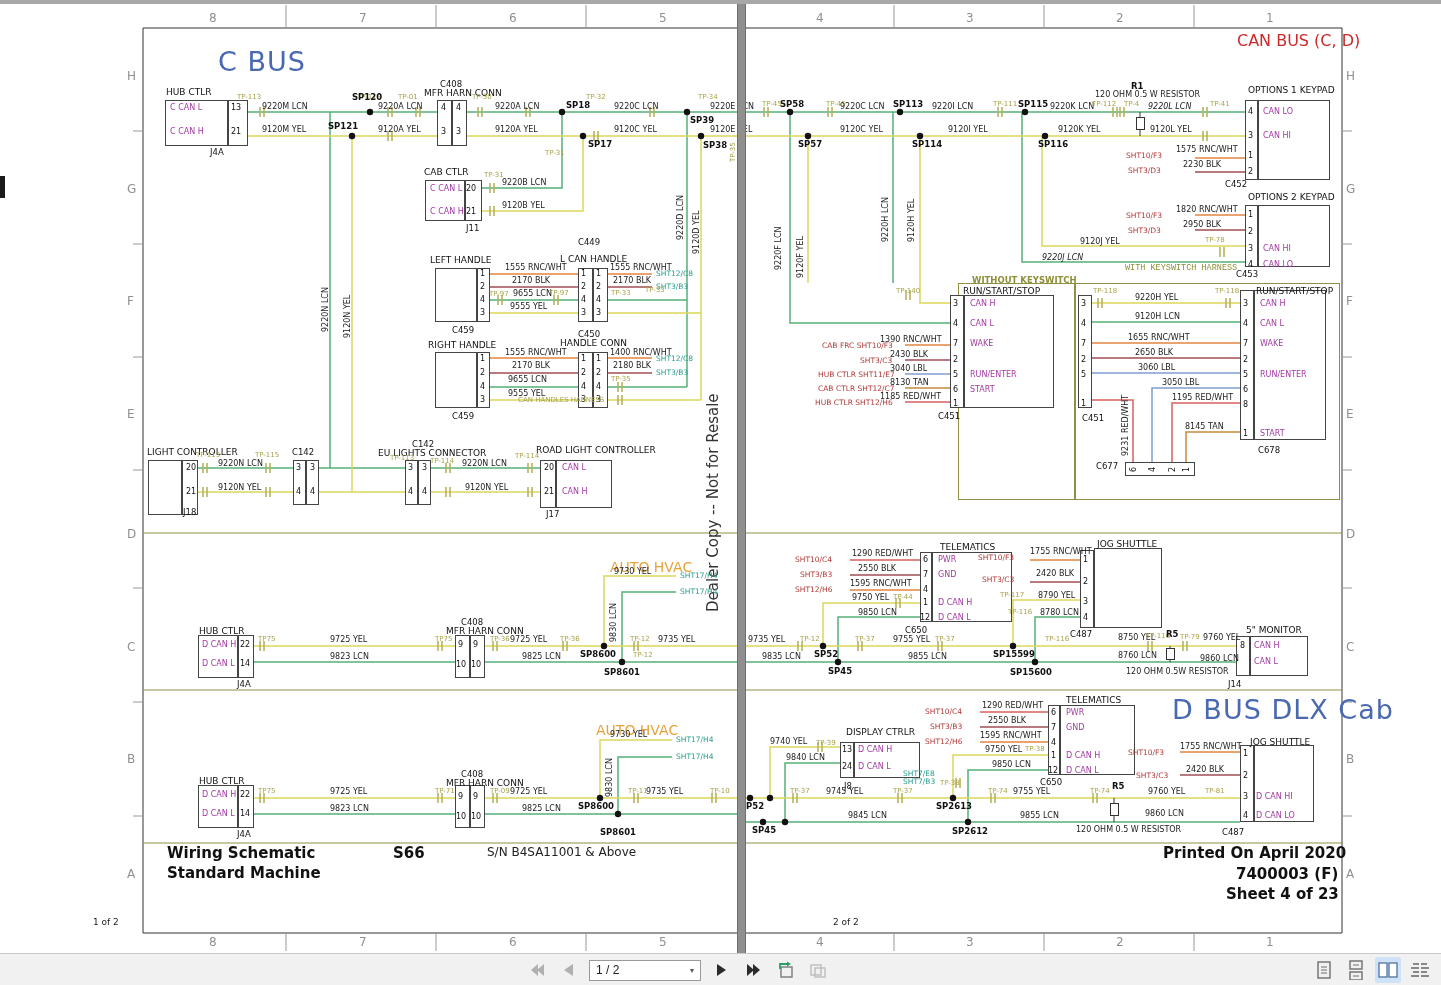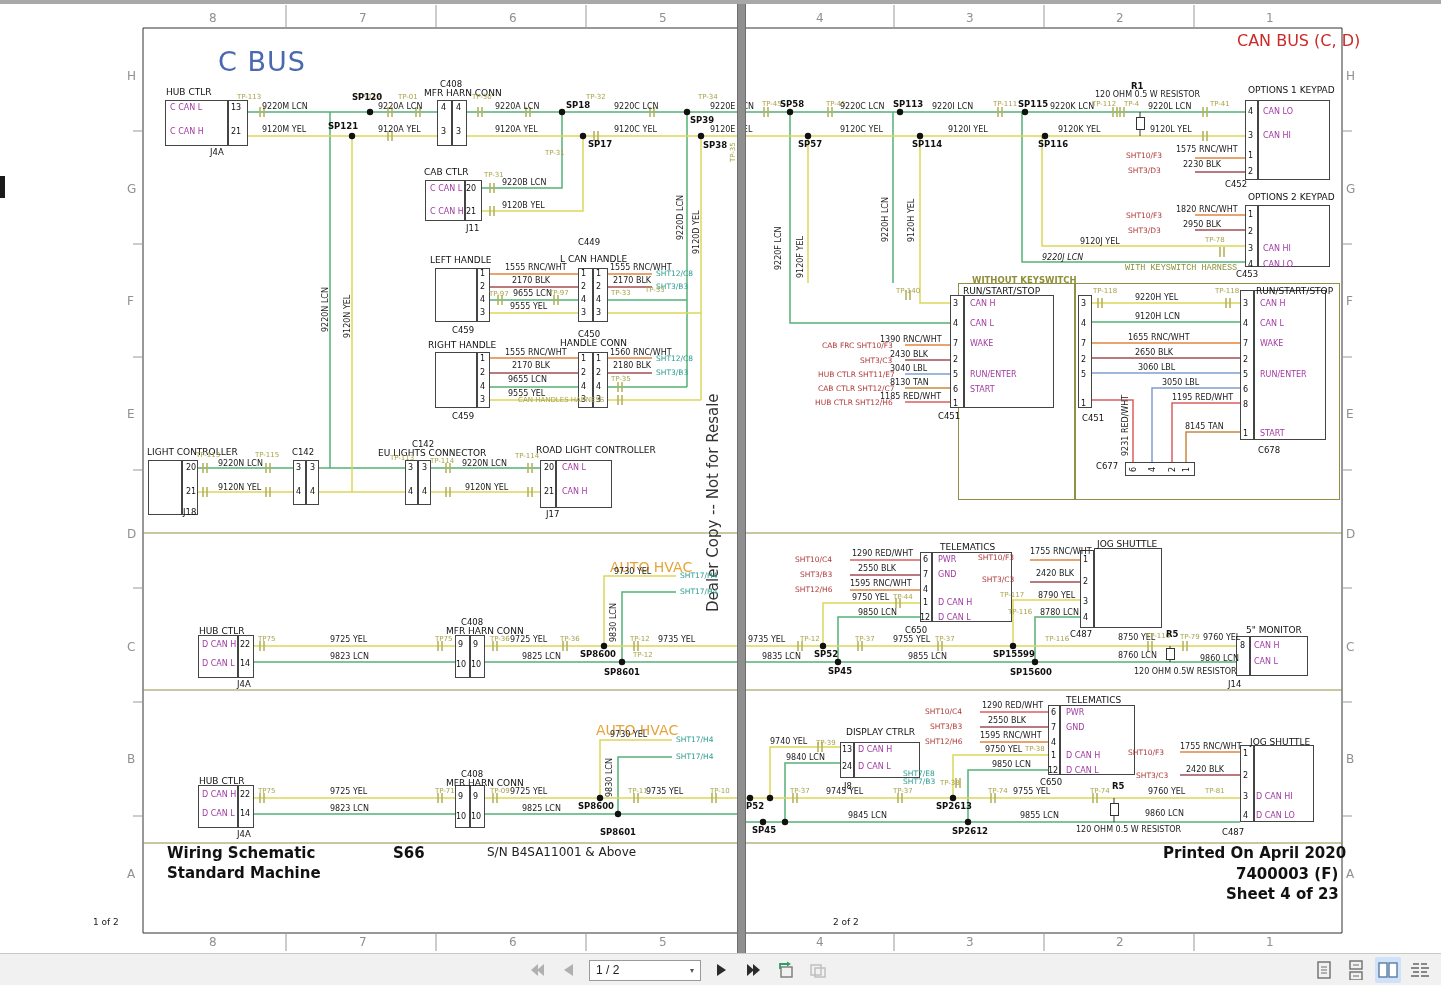--- a/index.html
+++ b/index.html
@@ -471,21 +471,21 @@
       <div class="L c-num" style="left: 596px; top: 369px;">2</div>
       <div class="L c-num" style="left: 581px; top: 383px;">4</div>
       <div class="L c-num" style="left: 596px; top: 383px;">4</div>
       <div class="L c-num" style="left: 581px; top: 396px;">3</div>
       <div class="L c-num" style="left: 596px; top: 396px;">3</div>
       <div class="L c-cn" style="left: 452px; top: 412px;">C459</div>
       <div class="L c-w" style="left: 505px; top: 349px;">1555 RNC/WHT</div>
       <div class="L c-w" style="left: 512px; top: 362px;">2170 BLK</div>
       <div class="L c-w" style="left: 508px; top: 376px;">9655 LCN</div>
       <div class="L c-w" style="left: 508px; top: 390px;">9555 YEL</div>
-      <div class="L c-w" style="left: 610px; top: 349px;">1560 RNC/WHT</div>
+      <div class="L c-w" style="left: 610px; top: 349px;">1400 RNC/WHT</div>
       <div class="L c-reft" style="left: 656px; top: 355px;">SHT12/C8</div>
       <div class="L c-w" style="left: 613px; top: 362px;">2180 BLK</div>
       <div class="L c-reft" style="left: 656px; top: 369px;">SHT3/B3</div>
       <div class="L c-tp" style="left: 611px; top: 376px;">TP-35</div>
       <div class="L c-tp" style="left: 518px; top: 397px;">CAN HANDLES HARNESS</div>
       <div class="L c-hd" style="left: 147px; top: 448px;">LIGHT CONTROLLER</div>
       <div class="L c-tp" style="left: 196px; top: 452px;">TP-113</div>
       <div class="L c-tp" style="left: 255px; top: 452px;">TP-115</div>
       <div class="L c-num" style="left: 186px; top: 464px;">20</div>
       <div class="L c-num" style="left: 186px; top: 488px;">21</div>
@@ -530,21 +530,21 @@
       <div class="L c-w" style="left: 948px; top: 126px;">9120I YEL</div>
       <div class="L c-tp" style="left: 993px; top: 101px;">TP-111</div>
       <div class="L c-sp" style="left: 1018px; top: 100px;">SP115</div>
       <div class="L c-sp" style="left: 1038px; top: 140px;">SP116</div>
       <div class="L c-w" style="left: 1050px; top: 103px;">9220K LCN</div>
       <div class="L c-w" style="left: 1058px; top: 126px; text-align: right;">9120K YEL</div>
       <div class="L c-sp" style="left: 1131px; top: 82px;">R1</div>
       <div class="L c-w" style="left: 1095px; top: 91px;">120 OHM 0.5 W RESISTOR</div>
       <div class="L c-tp" style="left: 1092px; top: 101px;">TP-112</div>
       <div class="L c-tp" style="left: 1124px; top: 101px;">TP-4</div>
-      <div class="L c-w" style="left: 1148px; top: 103px;">9220L LCN</div>
+      <div class="L c-w" style="left: 1148px; top: 103px; font-style: italic;">9220L LCN</div>
       <div class="L c-w" style="left: 1150px; top: 126px;">9120L YEL</div>
       <div class="L c-tp" style="left: 1210px; top: 101px;">TP-41</div>
       <div class="L c-hd" style="left: 1248px; top: 86px;">OPTIONS 1 KEYPAD</div>
       <div class="L c-num" style="left: 1248px; top: 108px;">4</div>
       <div class="L c-num" style="left: 1248px; top: 132px;">3</div>
       <div class="L c-num" style="left: 1248px; top: 152px;">1</div>
       <div class="L c-num" style="left: 1248px; top: 168px;">2</div>
       <div class="L c-pin" style="left: 1263px; top: 108px;">CAN LO</div>
       <div class="L c-pin" style="left: 1263px; top: 132px;">CAN HI</div>
       <div class="L c-w" style="left: 1176px; top: 146px;">1575 RNC/WHT</div>
@@ -712,26 +712,27 @@
       <div class="L c-sp" style="left: 993px; top: 650px;">SP15599</div>
       <div class="L c-sp" style="left: 1010px; top: 668px;">SP15600</div>
       <div class="L c-tp" style="left: 1045px; top: 636px;">TP-116</div>
       <div class="L c-w" style="left: 1118px; top: 634px;">8750 YEL</div>
       <div class="L c-tp" style="left: 1146px; top: 633px;">TP-116</div>
       <div class="L c-sp" style="left: 1166px; top: 630px;">R5</div>
       <div class="L c-tp" style="left: 1180px; top: 634px;">TP-79</div>
       <div class="L c-w" style="left: 1203px; top: 634px;">9760 YEL</div>
       <div class="L c-w" style="left: 1118px; top: 652px;">8760 LCN</div>
       <div class="L c-w" style="left: 1200px; top: 655px;">9860 LCN</div>
-      <div class="L c-w" style="left: 1126px; top: 668px; margin-left: 8px;">120 OHM 0.5W RESISTOR</div>
+      <div class="L c-w" style="left: 1126px; top: 668px;">120 OHM 0.5W RESISTOR</div>
       <div class="L c-hd" style="left: 1246px; top: 626px;">5" MONITOR</div>
       <div class="L c-num" style="left: 1240px; top: 642px;">8</div>
       <div class="L c-pin" style="left: 1254px; top: 642px;">CAN H</div>
       <div class="L c-pin" style="left: 1254px; top: 658px;">CAN L</div>
       <div class="L c-cn" style="left: 1228px; top: 680px;">J14</div>
+      <div class="L c-t1" style="left: 1172px; top: 696px;">D BUS DLX Cab</div>
       <div class="L c-t3" style="left: 596px; top: 723px;">AUTO HVAC</div>
       <div class="L c-w" style="left: 610px; top: 731px;">9730 YEL</div>
       <div class="L c-reft" style="left: 676px; top: 736px;">SHT17/H4</div>
       <div class="L c-reft" style="left: 676px; top: 753px;">SHT17/H4</div>
       <div class="L c-w rot" style="left: 606px; top: 797px;">9830 LCN</div>
       <div class="L c-hd" style="left: 199px; top: 777px;">HUB CTLR</div>
       <div class="L c-pin" style="left: 202px; top: 791px;">D CAN H</div>
       <div class="L c-num" style="left: 240px; top: 791px;">22</div>
       <div class="L c-pin" style="left: 202px; top: 810px;">D CAN L</div>
       <div class="L c-num" style="left: 240px; top: 810px;">14</div>

